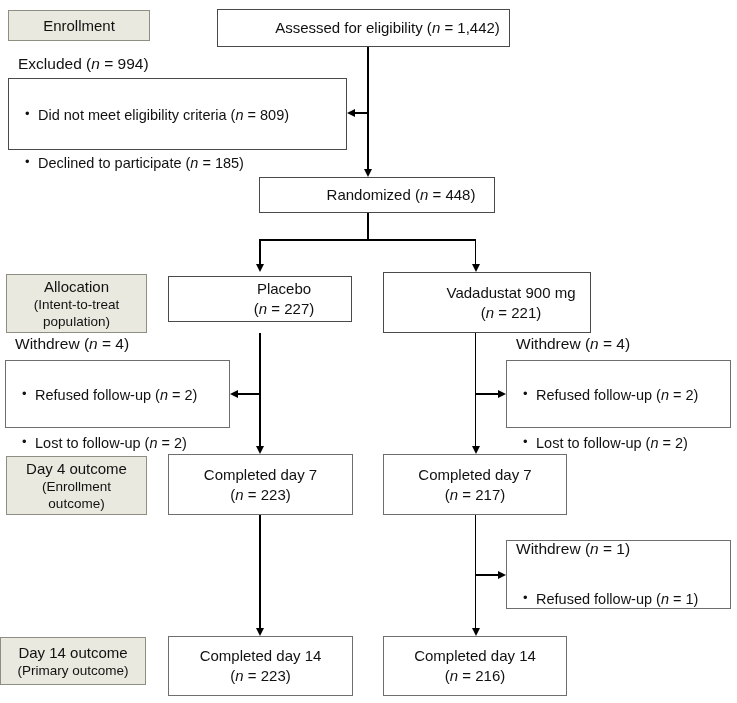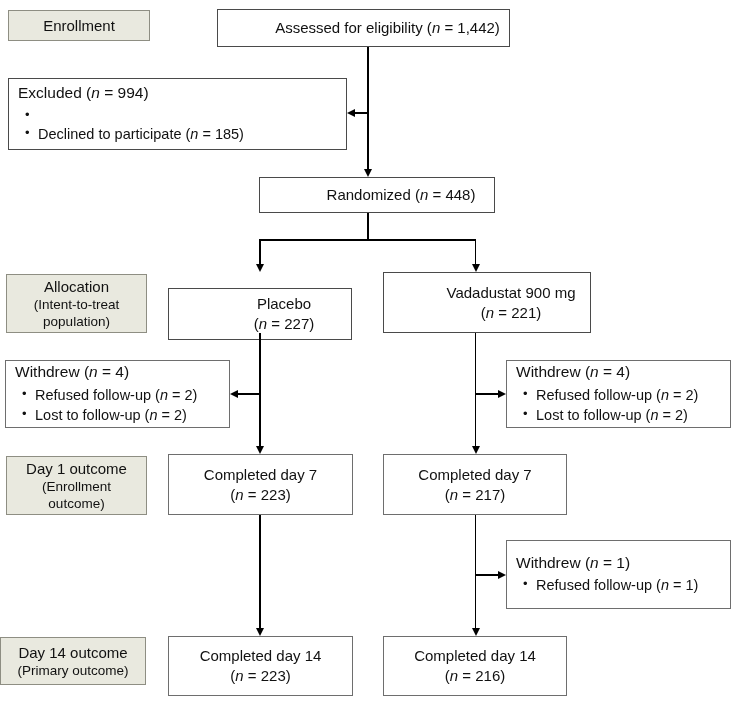--- a/index.html
+++ b/index.html
@@ -37,20 +37,21 @@
     font-size:15px;
     line-height:1.28;
     text-align:center;
   }
   .label .text-line + .text-line{font-size:13.5px;}
   .box.list{
     justify-content:center;
     align-items:stretch;
     text-align:left;
     padding:4px 17px 4px 9px;
+    gap:28px;
   }
   .box.list .text-line{font-size:15.5px;margin-bottom:2px;}
   .bullet-line{
     display:flex;
     font-size:14.5px;
     line-height:1.42;
   }
   .bullet-line .bullet{
     flex:0 0 13px;
     margin-left:7px;
@@ -73,50 +74,51 @@
       <div class="text-line">Allocation</div>
       <div class="text-line">(Intent-to-treat</div>
       <div class="text-line">population)</div>
     </div>
 
   <div class="label" style="left:8px;top:10px;width:142px;height:31px">
       <div class="text-line">Enrollment</div>
     </div>
 
   <div class="label" style="left:6px;top:456px;width:141px;height:59px">
-      <div class="text-line">Day 1 outcome</div>
+      <div class="text-line">Day 4 outcome</div>
       <div class="text-line">(Enrollment</div>
       <div class="text-line">outcome)</div>
     </div>
 
   <div class="label" style="left:0;top:637px;width:146px;height:48px">
       <div class="text-line">Day 14 outcome</div>
       <div class="text-line">(Primary outcome)</div>
     </div>
 
   <div class="box dark" style="left:217px;top:9px;width:293px;height:38px">
       <div class="text-line">Assessed for eligibility (<i>n</i> = 1,442)</div>
     </div>
 
   <div class="box list dark" style="left:8px;top:78px;width:339px;height:72px">
       <div class="text-line">Excluded (<i>n</i> = 994)</div>
       <div class="bullet-line">
         <span class="bullet">•</span>
+        <span>Did not meet eligibility criteria (<i>n</i> = 809)</span>
       </div>
       <div class="bullet-line">
         <span class="bullet">•</span>
         <span>Declined to participate (<i>n</i> = 185)</span>
       </div>
     </div>
 
   <div class="box dark" style="left:259px;top:177px;width:236px;height:36px">
       <div class="text-line">Randomized (<i>n</i> = 448)</div>
     </div>
 
-  <div class="box dark" style="left:168px;top:288px;width:184px;height:52px">
+  <div class="box dark" style="left:168px;top:276px;width:184px;height:46px">
       <div class="text-line">Placebo</div>
       <div class="text-line">(<i>n</i> = 227)</div>
     </div>
 
   <div class="box dark" style="left:383px;top:272px;width:208px;height:61px">
       <div class="text-line">Vadadustat 900 mg</div>
       <div class="text-line">(<i>n</i> = 221)</div>
     </div>
 
   <div class="box list" style="left:5px;top:360px;width:225px;height:68px">

